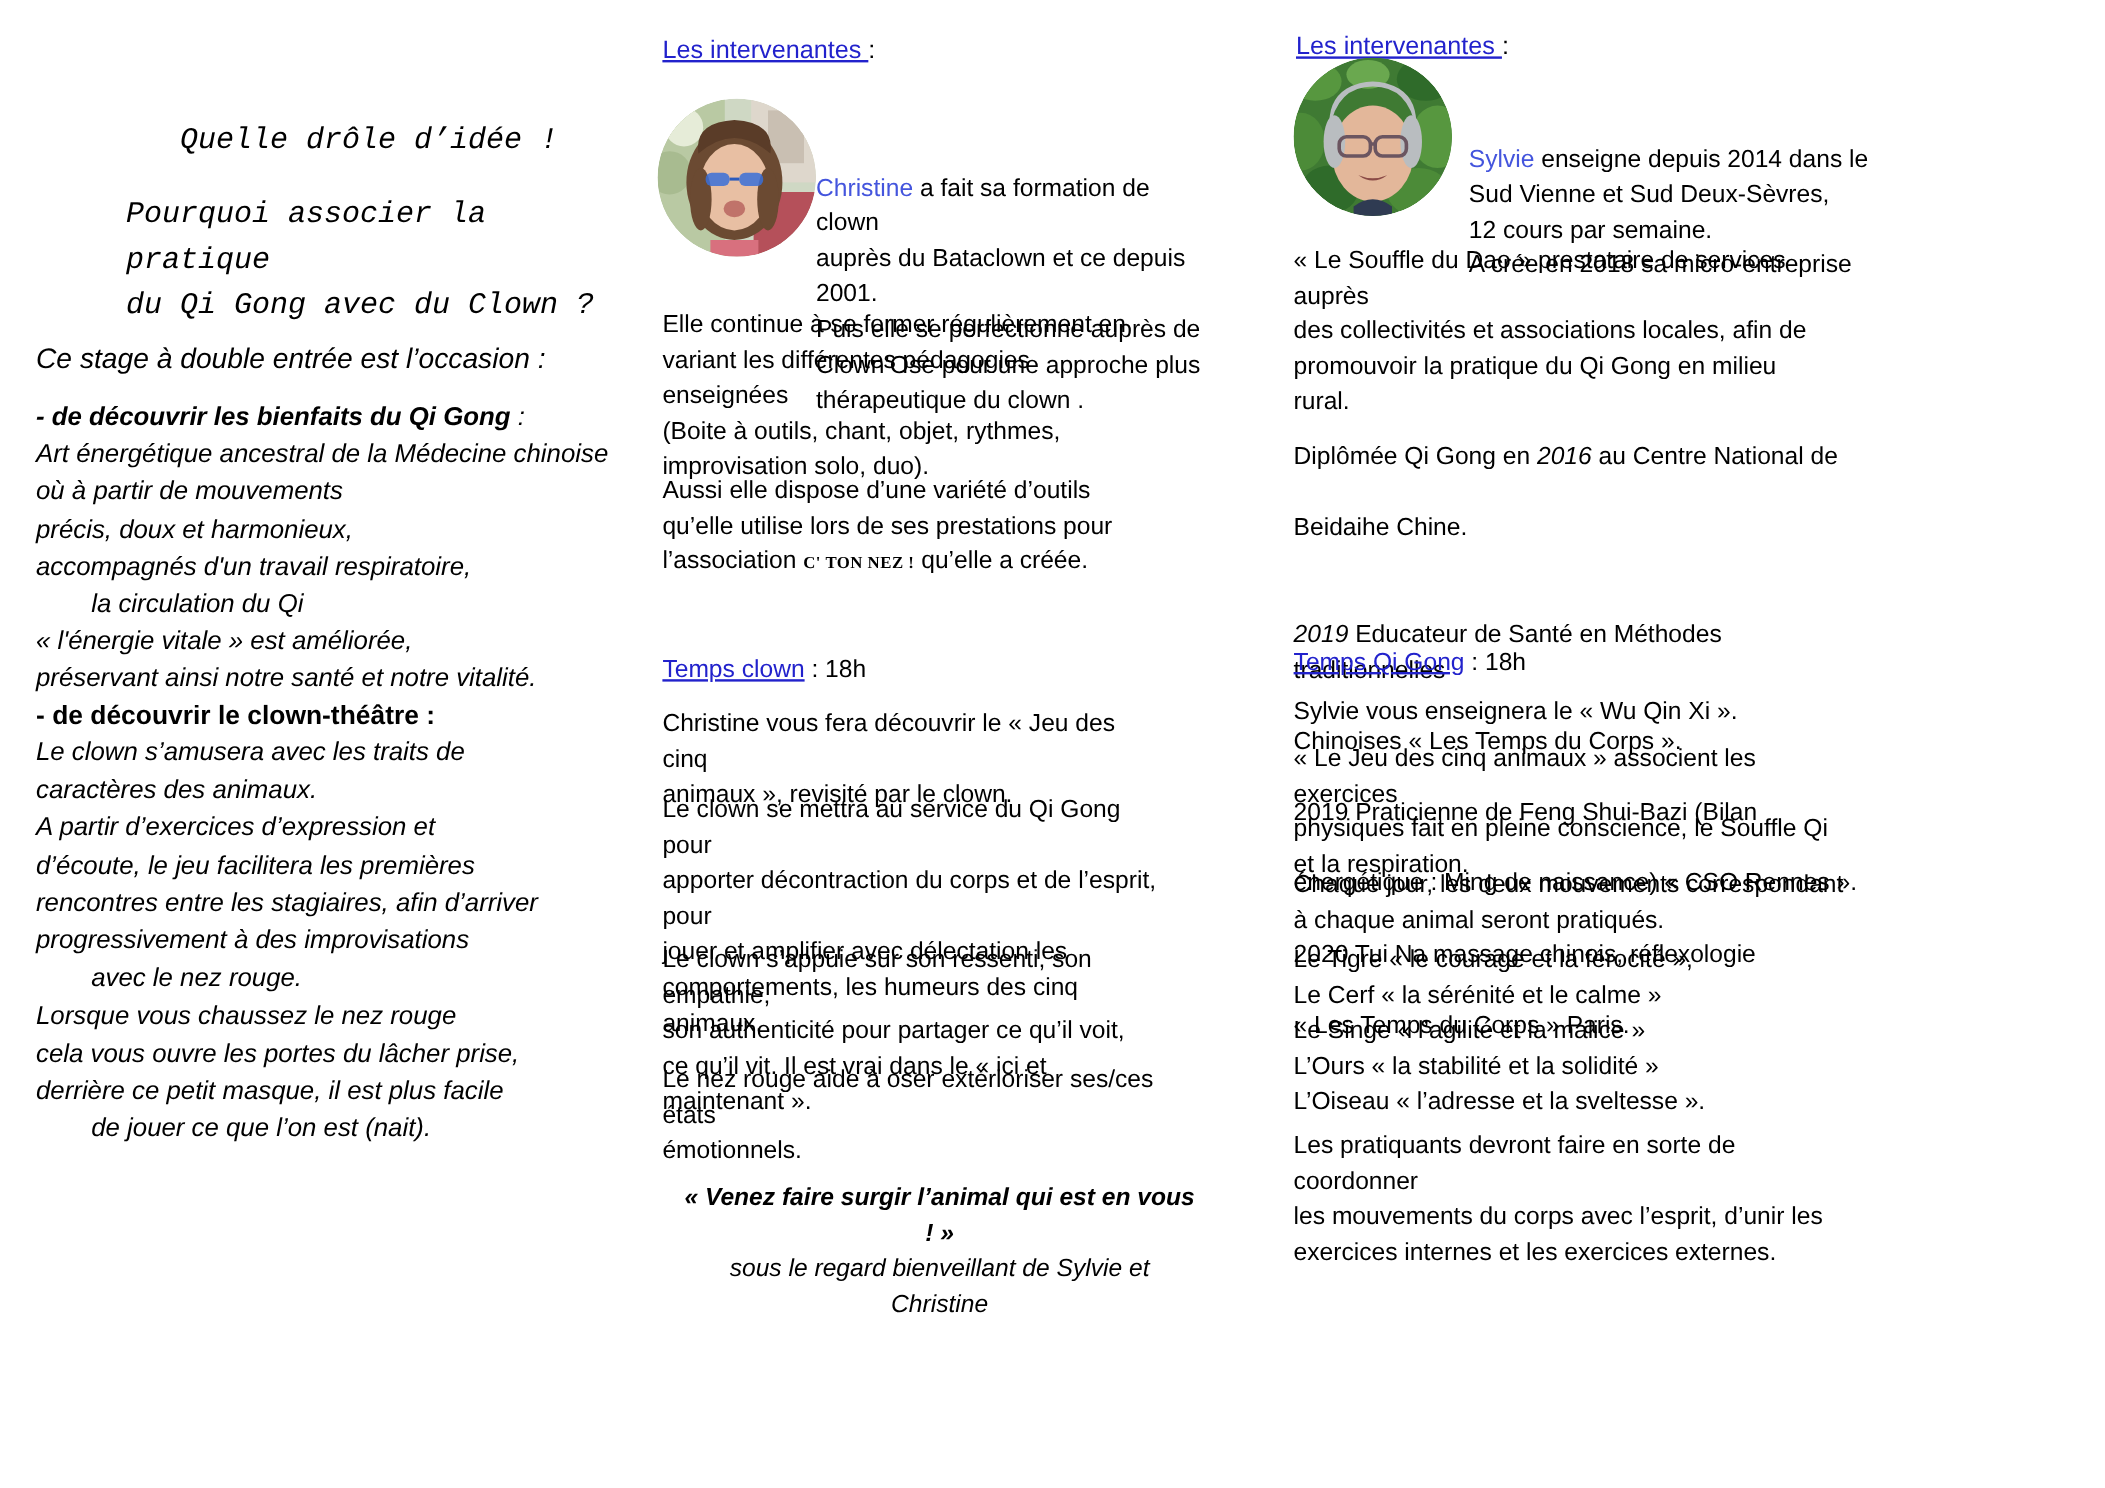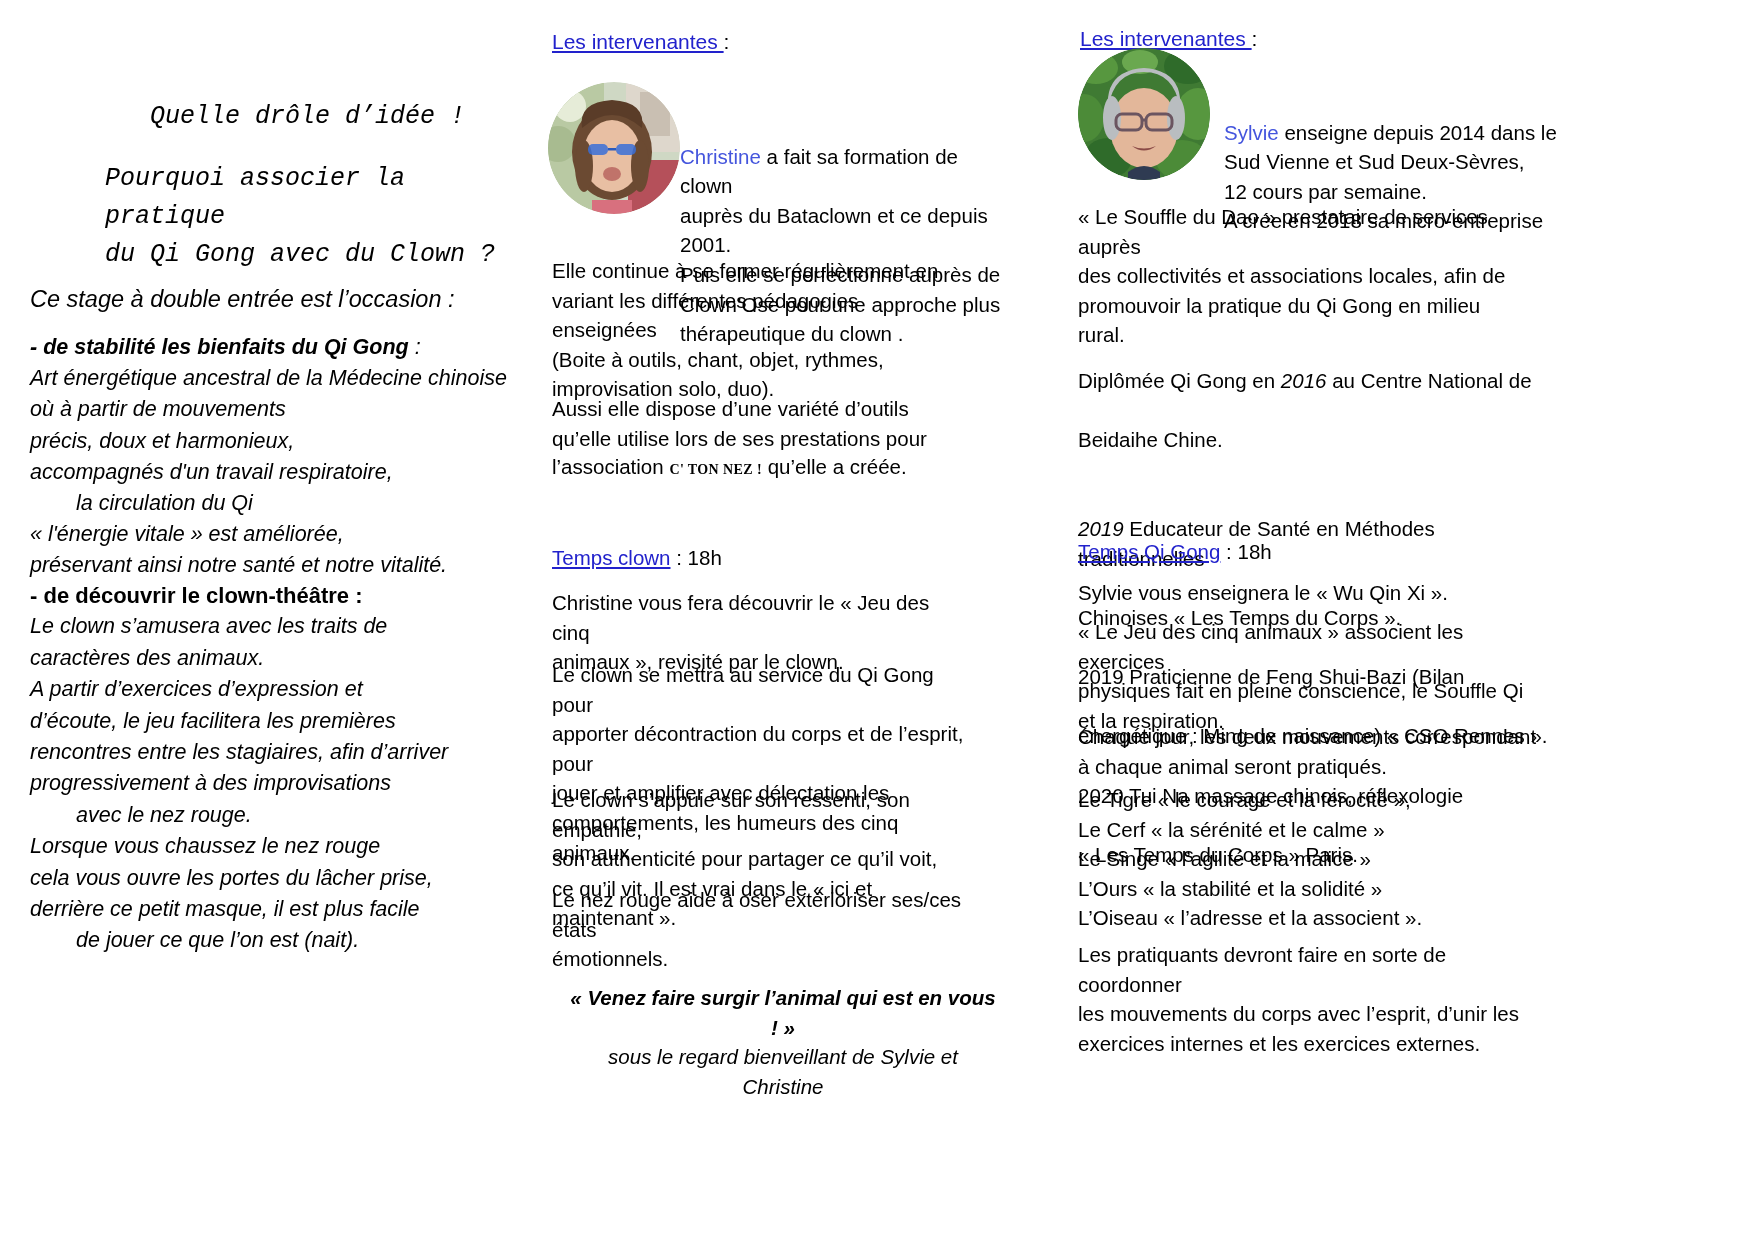--- a/index.html
+++ b/index.html
@@ -147,21 +147,21 @@
 
     <div class="c1-title" id="c1-heading1">Quelle drôle d’idée !</div>
 
     <div class="c1-title" id="c1-heading2">Pourquoi associer la pratique
  du Qi Gong avec du Clown ?</div>
 
     <div id="c1-occasion">Ce stage à double entrée est l’occasion :</div>
 
     <div id="c1-block-qigong">
       <div>
-        <span class="sub-head-italic">- de stabilité les bienfaits du Qi Gong</span><span class="it"> :</span>
+        <span class="sub-head-italic">- de découvrir les bienfaits du Qi Gong</span><span class="it"> :</span>
       </div>
       <div class="c1-body" style="white-space:pre-line">Art énergétique ancestral de la Médecine chinoise
 où à partir de mouvements
 précis, doux et harmonieux,
 accompagnés d'un travail respiratoire,</div>
       <div class="c1-body">
         <span class="indent"></span><span>la circulation du Qi</span>
       </div>
       <div class="c1-body" style="white-space:pre-line">« l'énergie vitale » est améliorée,
 préservant ainsi notre santé et notre vitalité.</div>
@@ -350,21 +350,21 @@
       <div class="row">
         <span>Le Singe</span>
         <span class="trait">« l’agilité et la malice »</span>
       </div>
       <div class="row">
         <span>L’Ours</span>
         <span class="trait">« la stabilité et la solidité »</span>
       </div>
       <div class="row">
         <span>L’Oiseau</span>
-        <span class="trait">« l’adresse et la associent ».</span>
+        <span class="trait">« l’adresse et la sveltesse ».</span>
       </div>
     </div>
 
     <div class="para" id="c3-final">Les pratiquants devront faire en sorte de coordonner
 les mouvements du corps avec l’esprit, d’unir les
 exercices internes et les exercices externes.</div>
   </div>
 
 </div>
 

